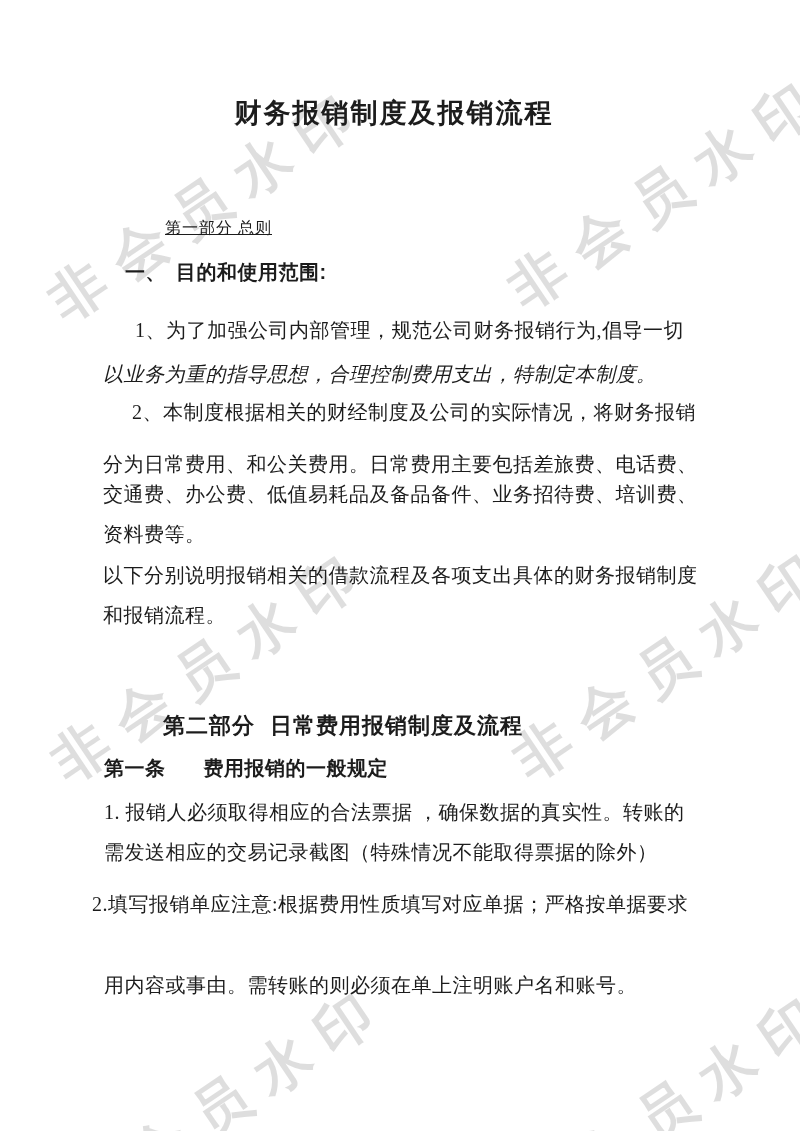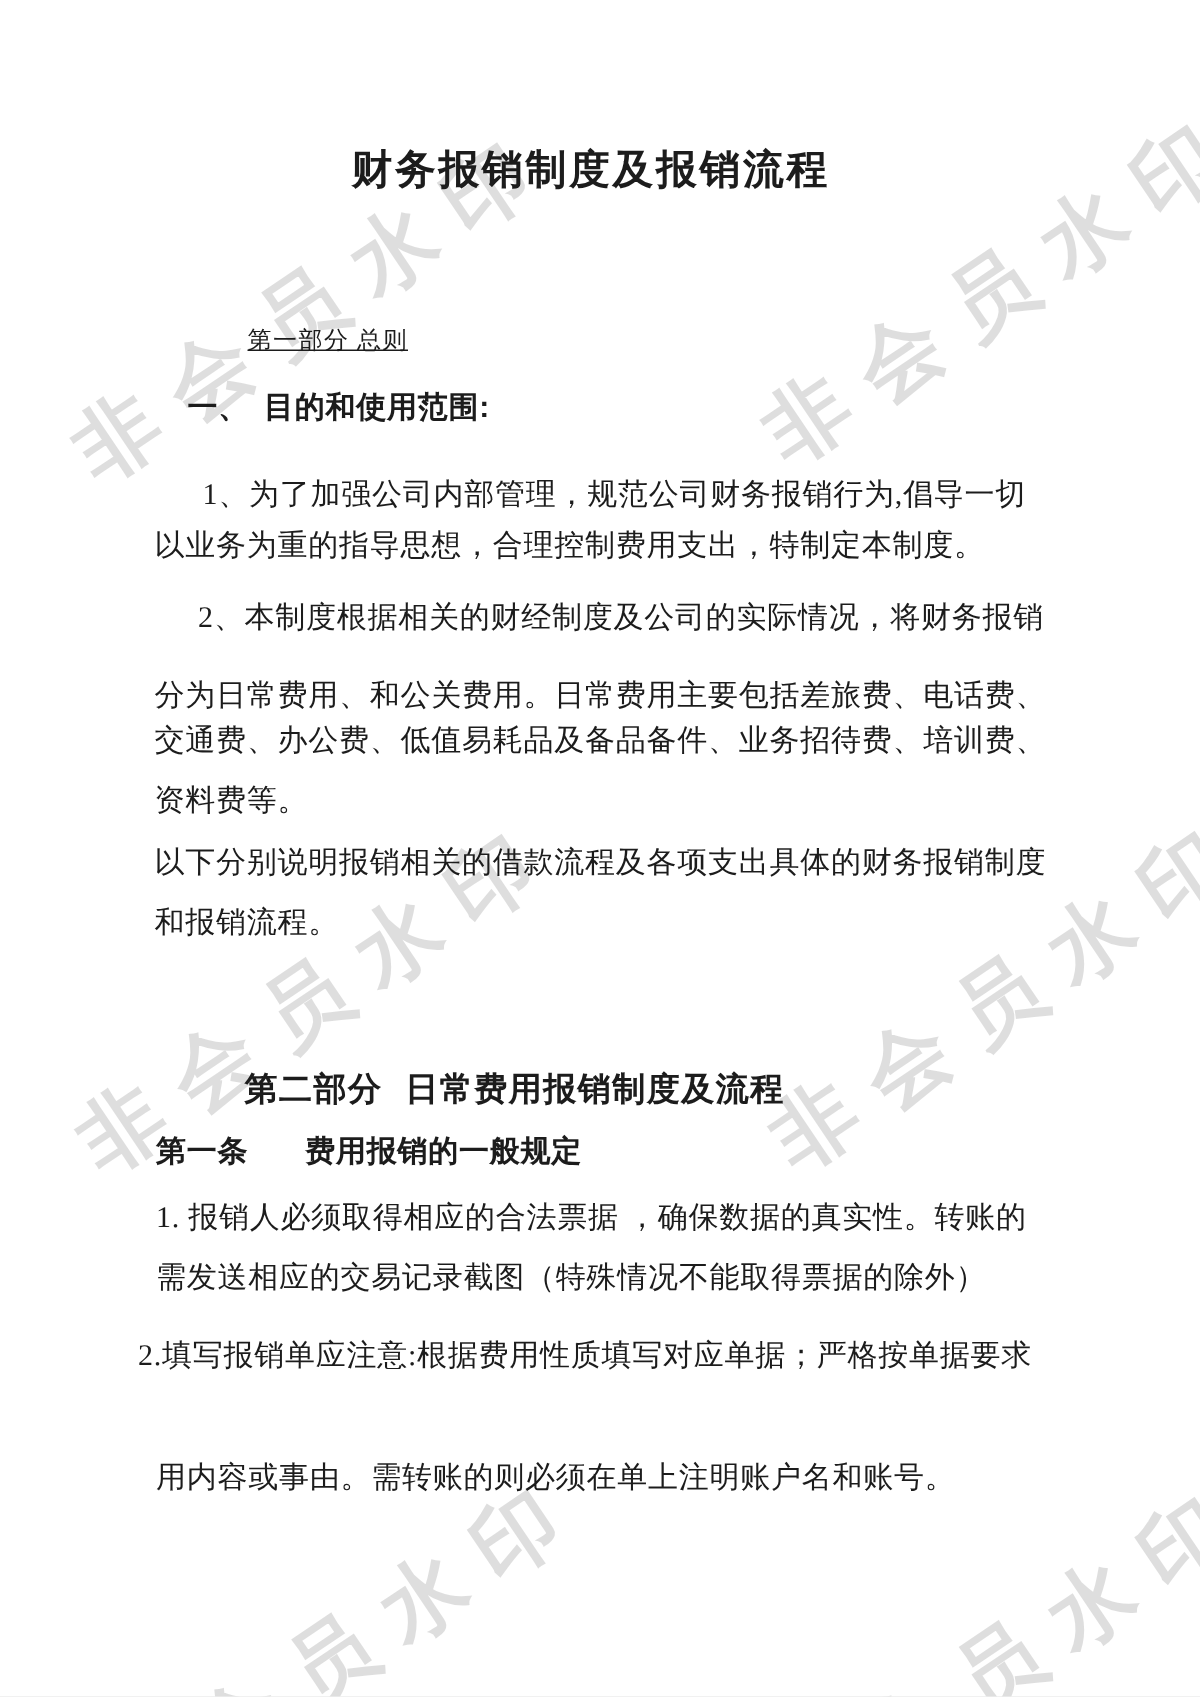--- a/index.html
+++ b/index.html
@@ -85,21 +85,21 @@
 
   <div class="txt-layer">
 
     <div class="title" style="top:94px;">财务报销制度及报销流程</div>
 
     <div class="part-heading-serif" style="left:165px; top:214px;">第一部分 总则</div>
 
     <div class="line hei" style="left:125px; top:260px;"><span>一、</span><span class="lbl-gap-10">目的和使用范围:</span></div>
 
     <div class="line" style="left:135px; top:318px;">1、为了加强公司内部管理，规范公司财务报销行为,倡导一切</div>
-    <div class="line" style="left:103px; top:352px;">以业务为重的指导思想，合理控制费用支出，特制定本制度。</div>
+    <div class="line" style="left:103px; top:362px;font-style:italic;">以业务为重的指导思想，合理控制费用支出，特制定本制度。</div>
 
     <div class="line" style="left:132px; top:400px;">2、本制度根据相关的财经制度及公司的实际情况，将财务报销</div>
     <div class="line" style="left:103px; top:452px;">分为日常费用、和公关费用。日常费用主要包括差旅费、电话费、</div>
     <div class="line" style="left:103px; top:482px;">交通费、办公费、低值易耗品及备品备件、业务招待费、培训费、</div>
     <div class="line" style="left:103px; top:522px;">资料费等。</div>
 
     <div class="line" style="left:103px; top:563px;">以下分别说明报销相关的借款流程及各项支出具体的财务报销制度</div>
     <div class="line" style="left:103px; top:603px;">和报销流程。</div>
 
     <div class="part2-heading hei" style="left:163px; top:712px;">第二部分 日常费用报销制度及流程</div>

